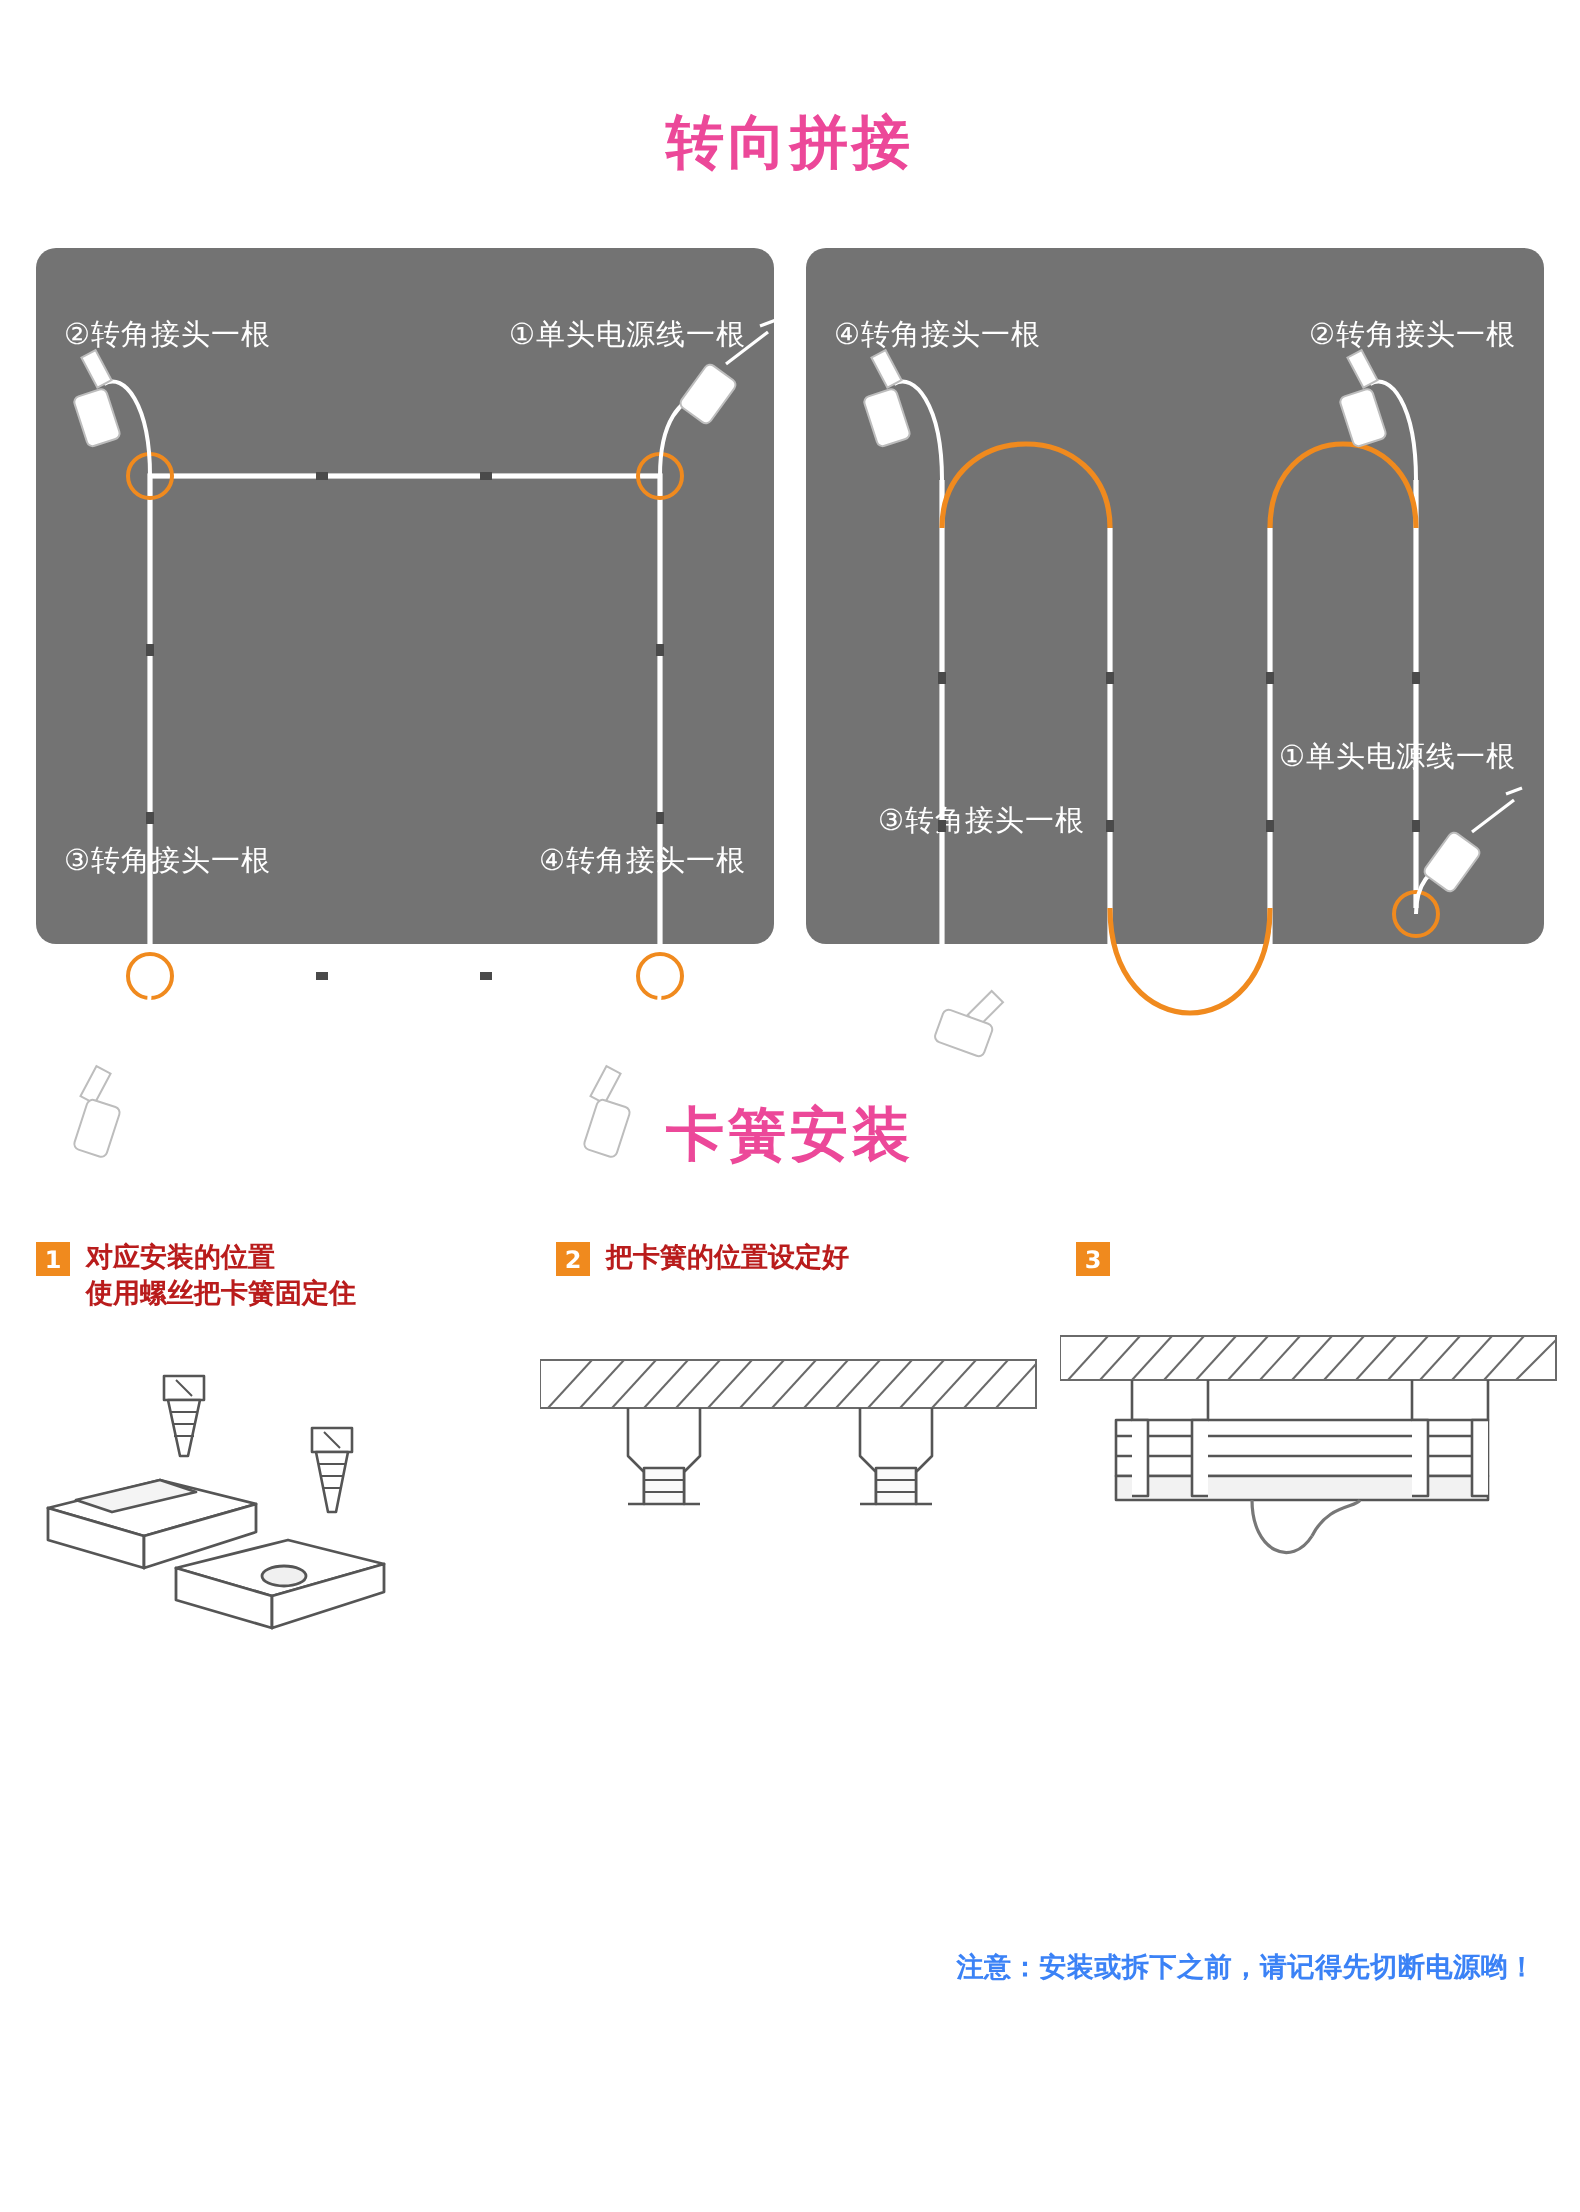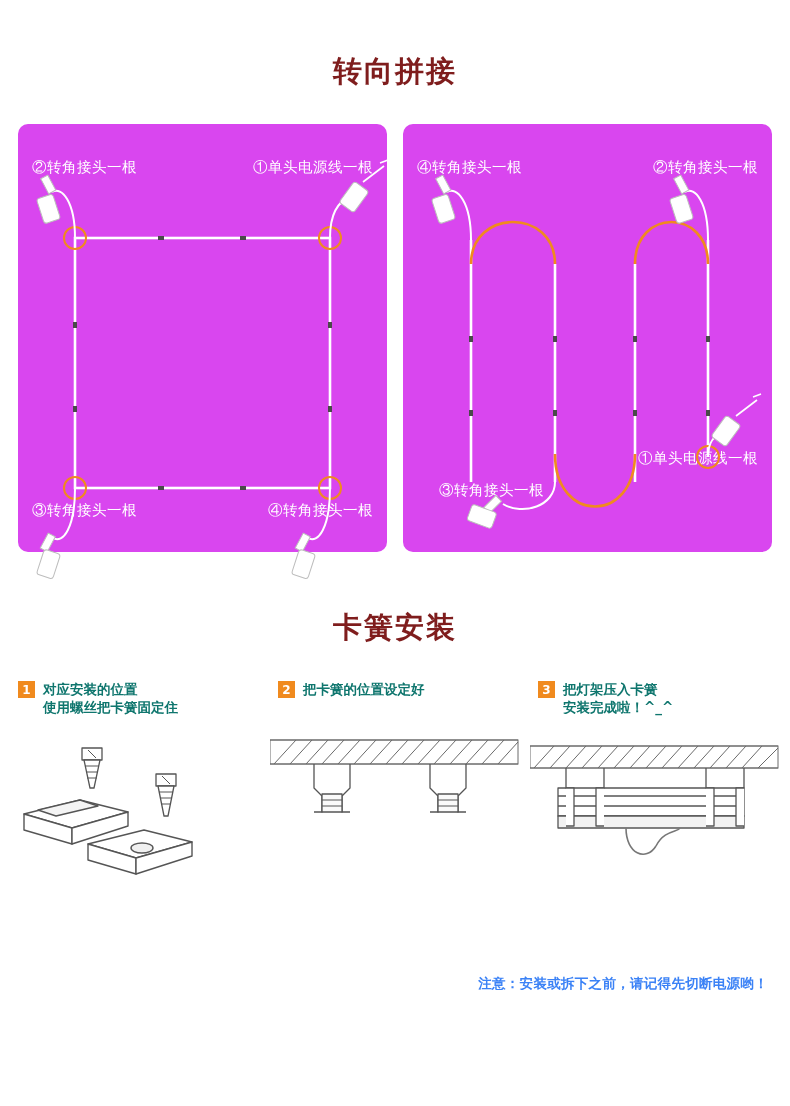--- a/index.html
+++ b/index.html
@@ -13,55 +13,54 @@
     font-family: "DejaVu Sans", "Liberation Sans", sans-serif;
     color: #222;
     position: relative;
     overflow: hidden;
   }
   .section-title {
     text-align: center;
     font-size: 29px;
     font-weight: bold;
     letter-spacing: 2px;
-    color: #7f1d1d;
+    color: #ec4899;
   }
   #title-splice { margin-top: 52px; }
 
   .panels {
     margin-top: 32px;
     display: flex;
     justify-content: center;
     gap: 16px;
   }
   .panel {
     width: 369px;
-    height: 428px;
-    background: #d946ef;
+    height: 348px;
+    background: #737373;
     border-radius: 10px;
     position: relative;
-    font-family: Liberation Serif, serif;
   }
   .panel-label {
     position: absolute;
     color: #ffffff;
     font-size: 14.5px;
     white-space: nowrap;
     letter-spacing: 0.5px;
   }
 
   
   .panel svg.overlay {
     position: absolute;
     left: 0; top: 0;
     width: 369px;
     height: 494px;
   }
 
-  #title-clip { margin-top: 56px; }
+  #title-clip { margin-top: 76px; }
 
   .steps {
     margin-top: 32px;
     display: flex;
     justify-content: center;
     gap: 10px;
   }
   .step {
     width: 250px;
     position: relative;
@@ -81,21 +80,21 @@
     font-weight: bold;
     display: flex;
     align-items: center;
     justify-content: center;
     flex: 0 0 auto;
     margin-top: 1px;
   }
   .step-text {
     font-size: 13.5px;
     line-height: 18px;
-    color: #0f766e;
+    color: #b91c1c;
     font-weight: bold;
   }
   .step-art {
     margin-top: 10px;
     height: 170px;
     position: relative;
   }
   .step-art svg { position: absolute; left: 0; top: 0; }
 
   #warning {
@@ -352,24 +351,20 @@
             <line x1="168" y1="98" x2="188" y2="98"></line>
           </g>
         </g>
       </svg>
     </div>
   </div>
 
   <div class="step">
     <div class="step-head">
       <div class="step-num">3</div>
-      <div class="step-text">
-        <div>把灯架压入卡簧</div>
-        <div>安装完成啦！^_^</div>
-      </div>
     </div>
     <div class="step-art">
       <svg width="250" height="170" viewBox="0 0 250 170">
 
         <g stroke="#6a6a6a" stroke-width="1">
           <rect x="0" y="20" width="248" height="22" fill="#ffffff"></rect>
           <g>
             <line x1="4" y1="42" x2="24" y2="20"></line>
               <line x1="20" y1="42" x2="40" y2="20"></line>
             <line x1="36" y1="42" x2="56" y2="20"></line>

